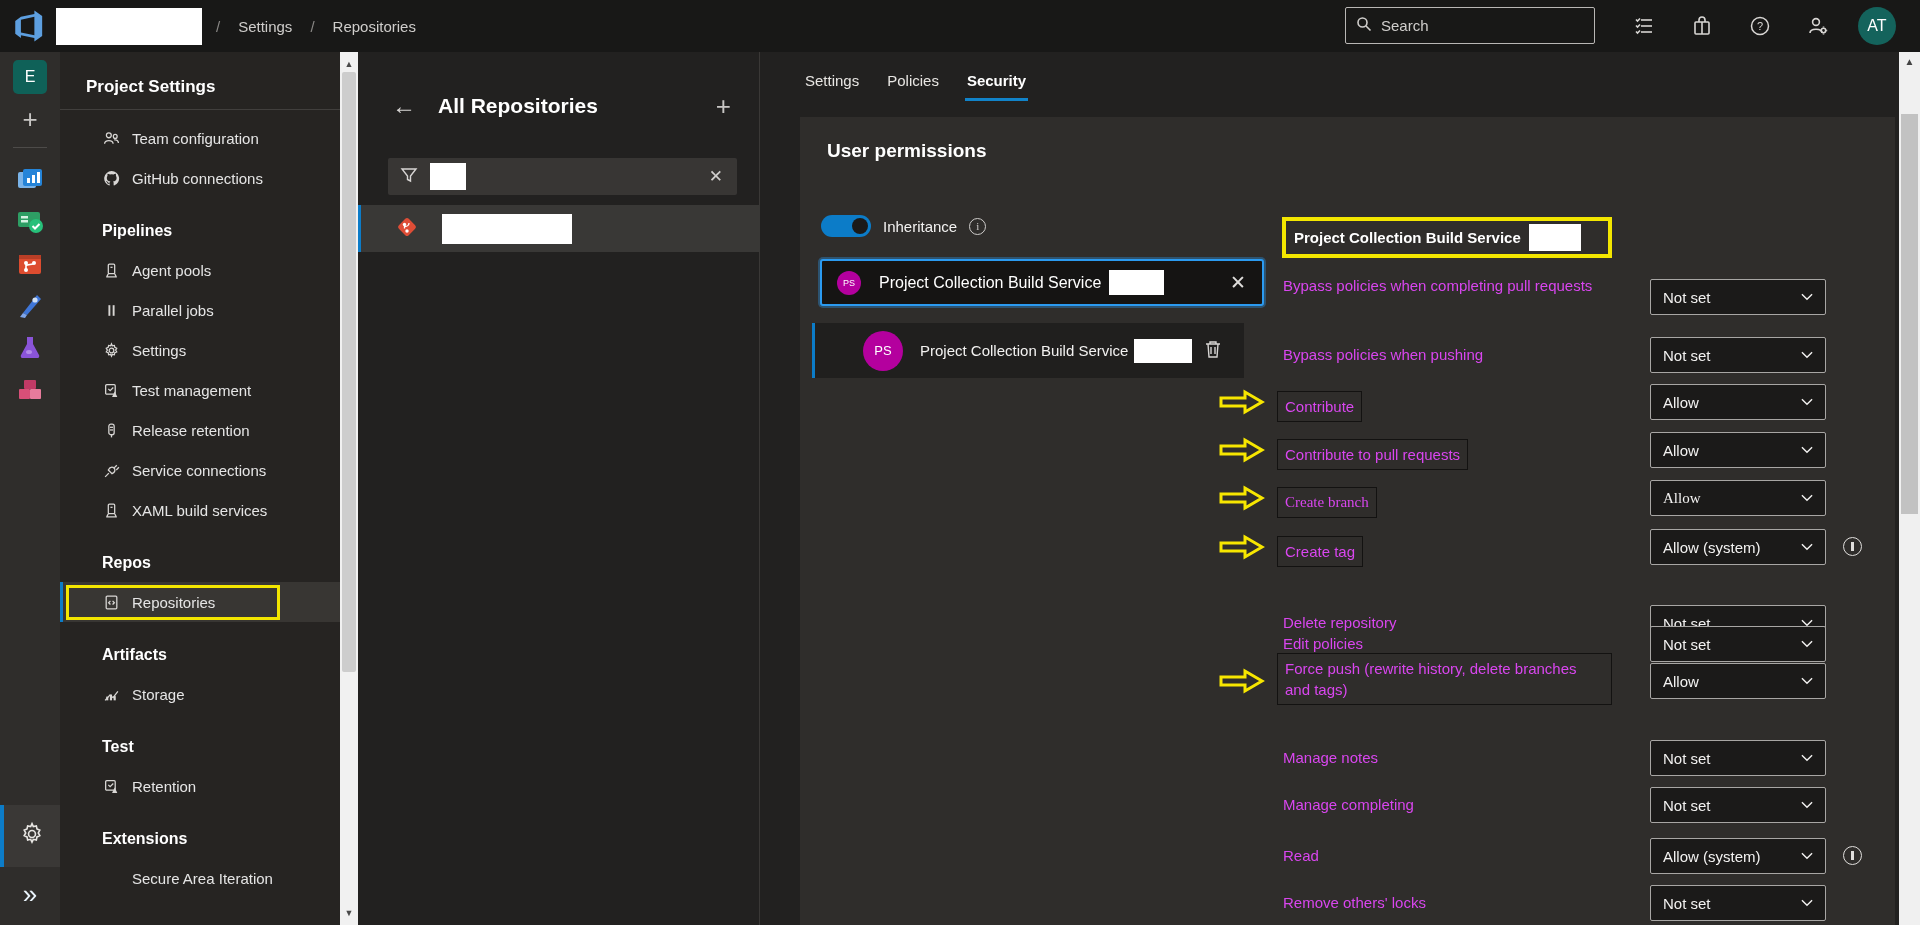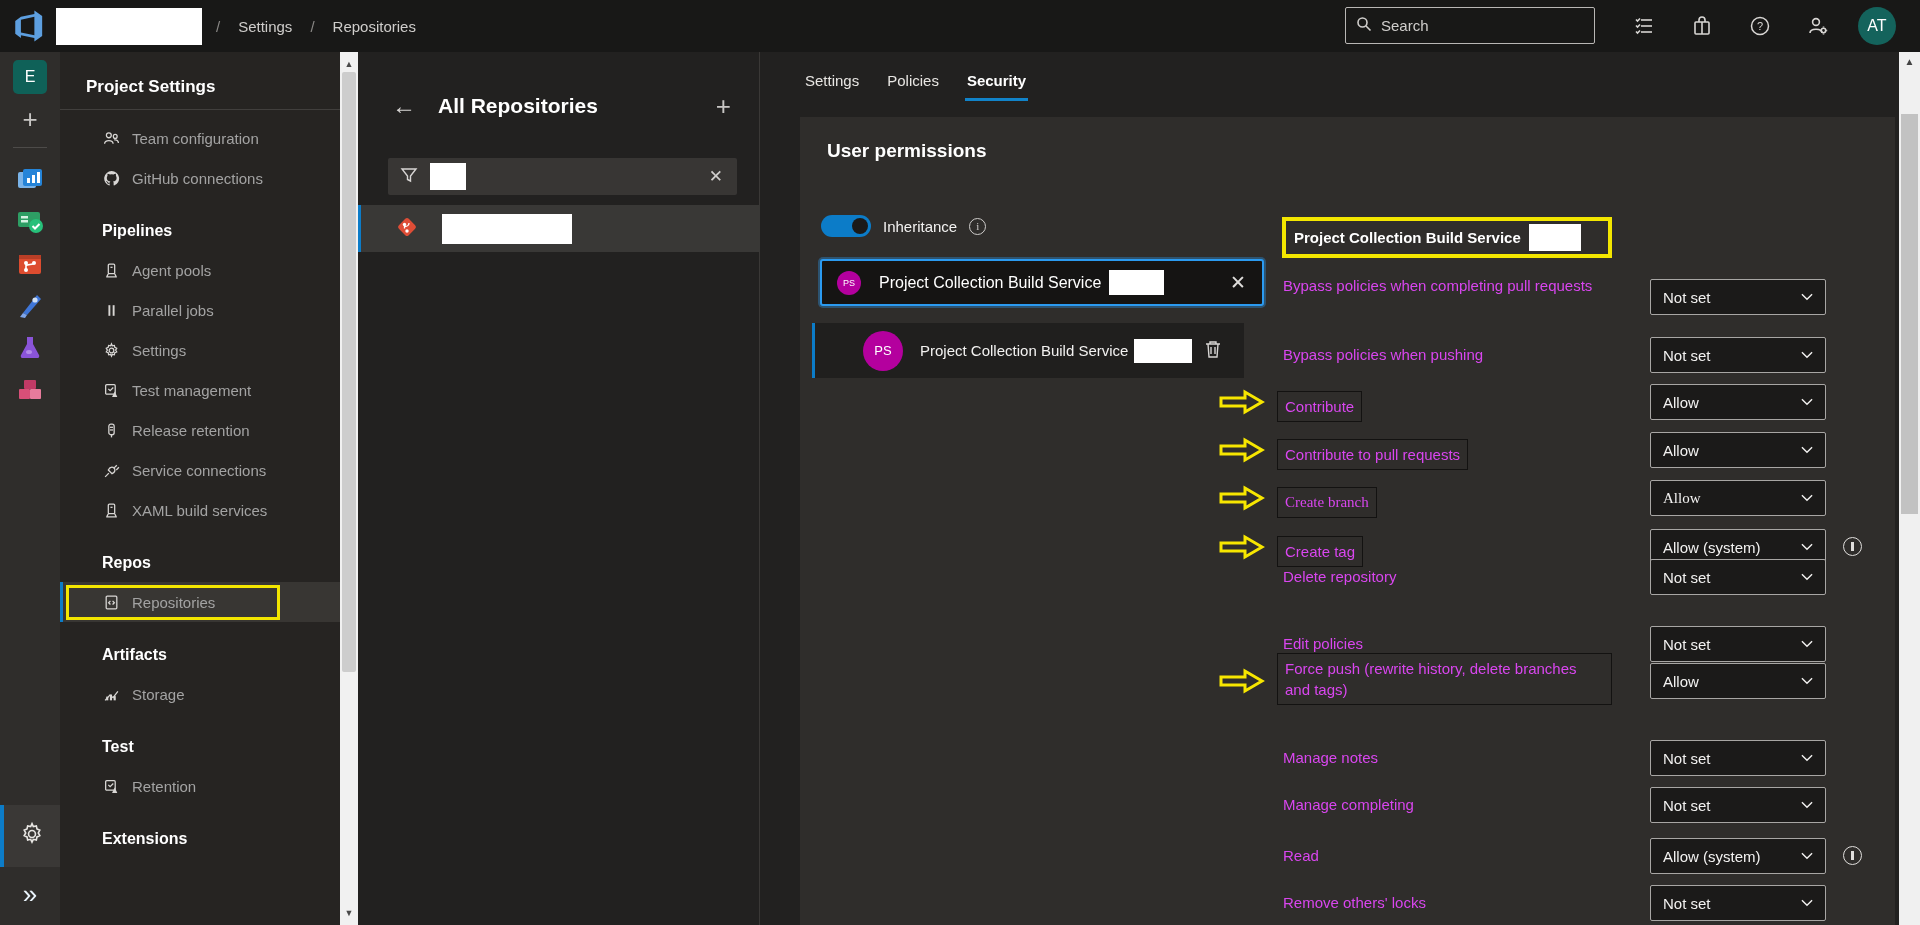--- a/index.html
+++ b/index.html
@@ -28,21 +28,21 @@
   #rail-plus { top:52px; height:30px; font-size:26px; color:#c8c6c4; }
   .rail-divider { position:absolute; left:13px; top:95px; width:34px; height:1px; background:#4d4b49; }
   #gear-row { position:absolute; left:0; top:753px; width:60px; height:62px; background:#3a3836; border-left:4px solid #0c7cc8; display:flex; align-items:center; justify-content:center; }
   #expand-row { position:absolute; left:0; top:820px; width:60px; height:44px; display:flex; align-items:center; justify-content:center; color:#eaf4fc; font-size:26px; }
 
   
   #nav { position:absolute; left:60px; top:52px; width:280px; height:873px; background:#262422; overflow:hidden; }
   #nav-title { font-size:17px; font-weight:bold; color:#ffffff; padding:25px 0 12px 26px; }
   #nav-divider { height:1px; background:#413f3d; margin:0; }
   .nav-section-header { font-size:16px; font-weight:bold; color:#ffffff; padding:24px 0 10px 42px; }
-  .nav-item { position:relative; height:40px; display:flex; align-items:center; padding-left:42px; gap:12px; font-size:15px; color:#a3a3a3; cursor:pointer; }
+  .nav-item { position:relative; height:40px; display:flex; align-items:center; padding-left:42px; gap:12px; font-size:15px; color:#e5e5e5; cursor:pointer; }
   .nav-item .nav-ico { width:18px; height:18px; display:flex; align-items:center; justify-content:center; color:#d8d6d4; flex:0 0 18px; }
   .nav-item.selected { background:#383633; }
   .nav-item.selected::before { content:""; position:absolute; left:0; top:0; bottom:0; width:3px; background:#0c7cc8; }
   .hl-box { position:absolute; left:6px; top:3px; width:214px; height:35px; border:3px solid #f3e600; pointer-events:none; }
 
   
   #nav-scroll { position:absolute; left:340px; top:52px; width:18px; height:873px; background:#f1f1f1; }
   #nav-scroll .arrow { position:absolute; left:0; width:18px; height:16px; color:#4a4a4a; font-size:9px; text-align:center; line-height:16px; }
   #nav-scroll .thumb { position:absolute; left:2px; top:20px; width:14px; height:600px; background:#cdcdcd; border-radius:2px; }
 
@@ -361,20 +361,24 @@
         <span class="nav-ico">
           <svg width="17" height="17" viewBox="0 0 16 16" fill="none" stroke="#d8d6d4" stroke-width="1.2">
             <rect x="2.5" y="2.5" width="9" height="9" rx="1"></rect>
             <path d="M5 6.5 l1.7 1.7 3 -3"></path>
             <path d="M11 9 l2.5 5 h-5 Z" fill="#d8d6d4" stroke="none"></path>
           </svg>
         </span>
         <span>Retention</span>
       </div>
       <div class="nav-section-header">Extensions</div>
+      <div class="nav-item">
+        <span class="nav-ico"></span>
+        <span>Secure Area Iteration</span>
+      </div>
     </div>
 </div>
 <div id="nav-scroll">
   <div class="arrow" style="top:4px">▲</div>
   <div class="thumb"></div>
   <div class="arrow" style="bottom:4px;top:auto">▼</div>
 </div>
 
 <div id="mid">
   <div id="mid-header">
@@ -508,21 +512,21 @@
               <path d="M3 10 h24 v-6 l17 10 -17 10 v-6 h-24 Z"></path>
             </svg></span>
           <div class="perm-dd" style="top: 0px;">
             <span class="val">Allow (system)</span>
             <svg width="13" height="8" viewBox="0 0 13 8" fill="none" stroke="#f3f2f1" stroke-width="1.5">
               <path d="M1 1 l5.5 5.5 L12 1"></path>
             </svg>
           </div>
           <span class="perm-info" style="top: 8px;"></span>
         </div>
-        <div class="perm-row" style="top: 442px; height: 36px;">
+        <div class="perm-row" style="top: 488px; height: 36px;">
           <div class="perm-label" style="top: 7px;">Delete repository</div>
           <div class="perm-dd" style="top: 0px;">
             <span class="val">Not set</span>
             <svg width="13" height="8" viewBox="0 0 13 8" fill="none" stroke="#f3f2f1" stroke-width="1.5">
               <path d="M1 1 l5.5 5.5 L12 1"></path>
             </svg>
           </div>
         </div>
         <div class="perm-row" style="top: 509px; height: 36px;">
           <div class="perm-label" style="top: 7px;">Edit policies</div>

